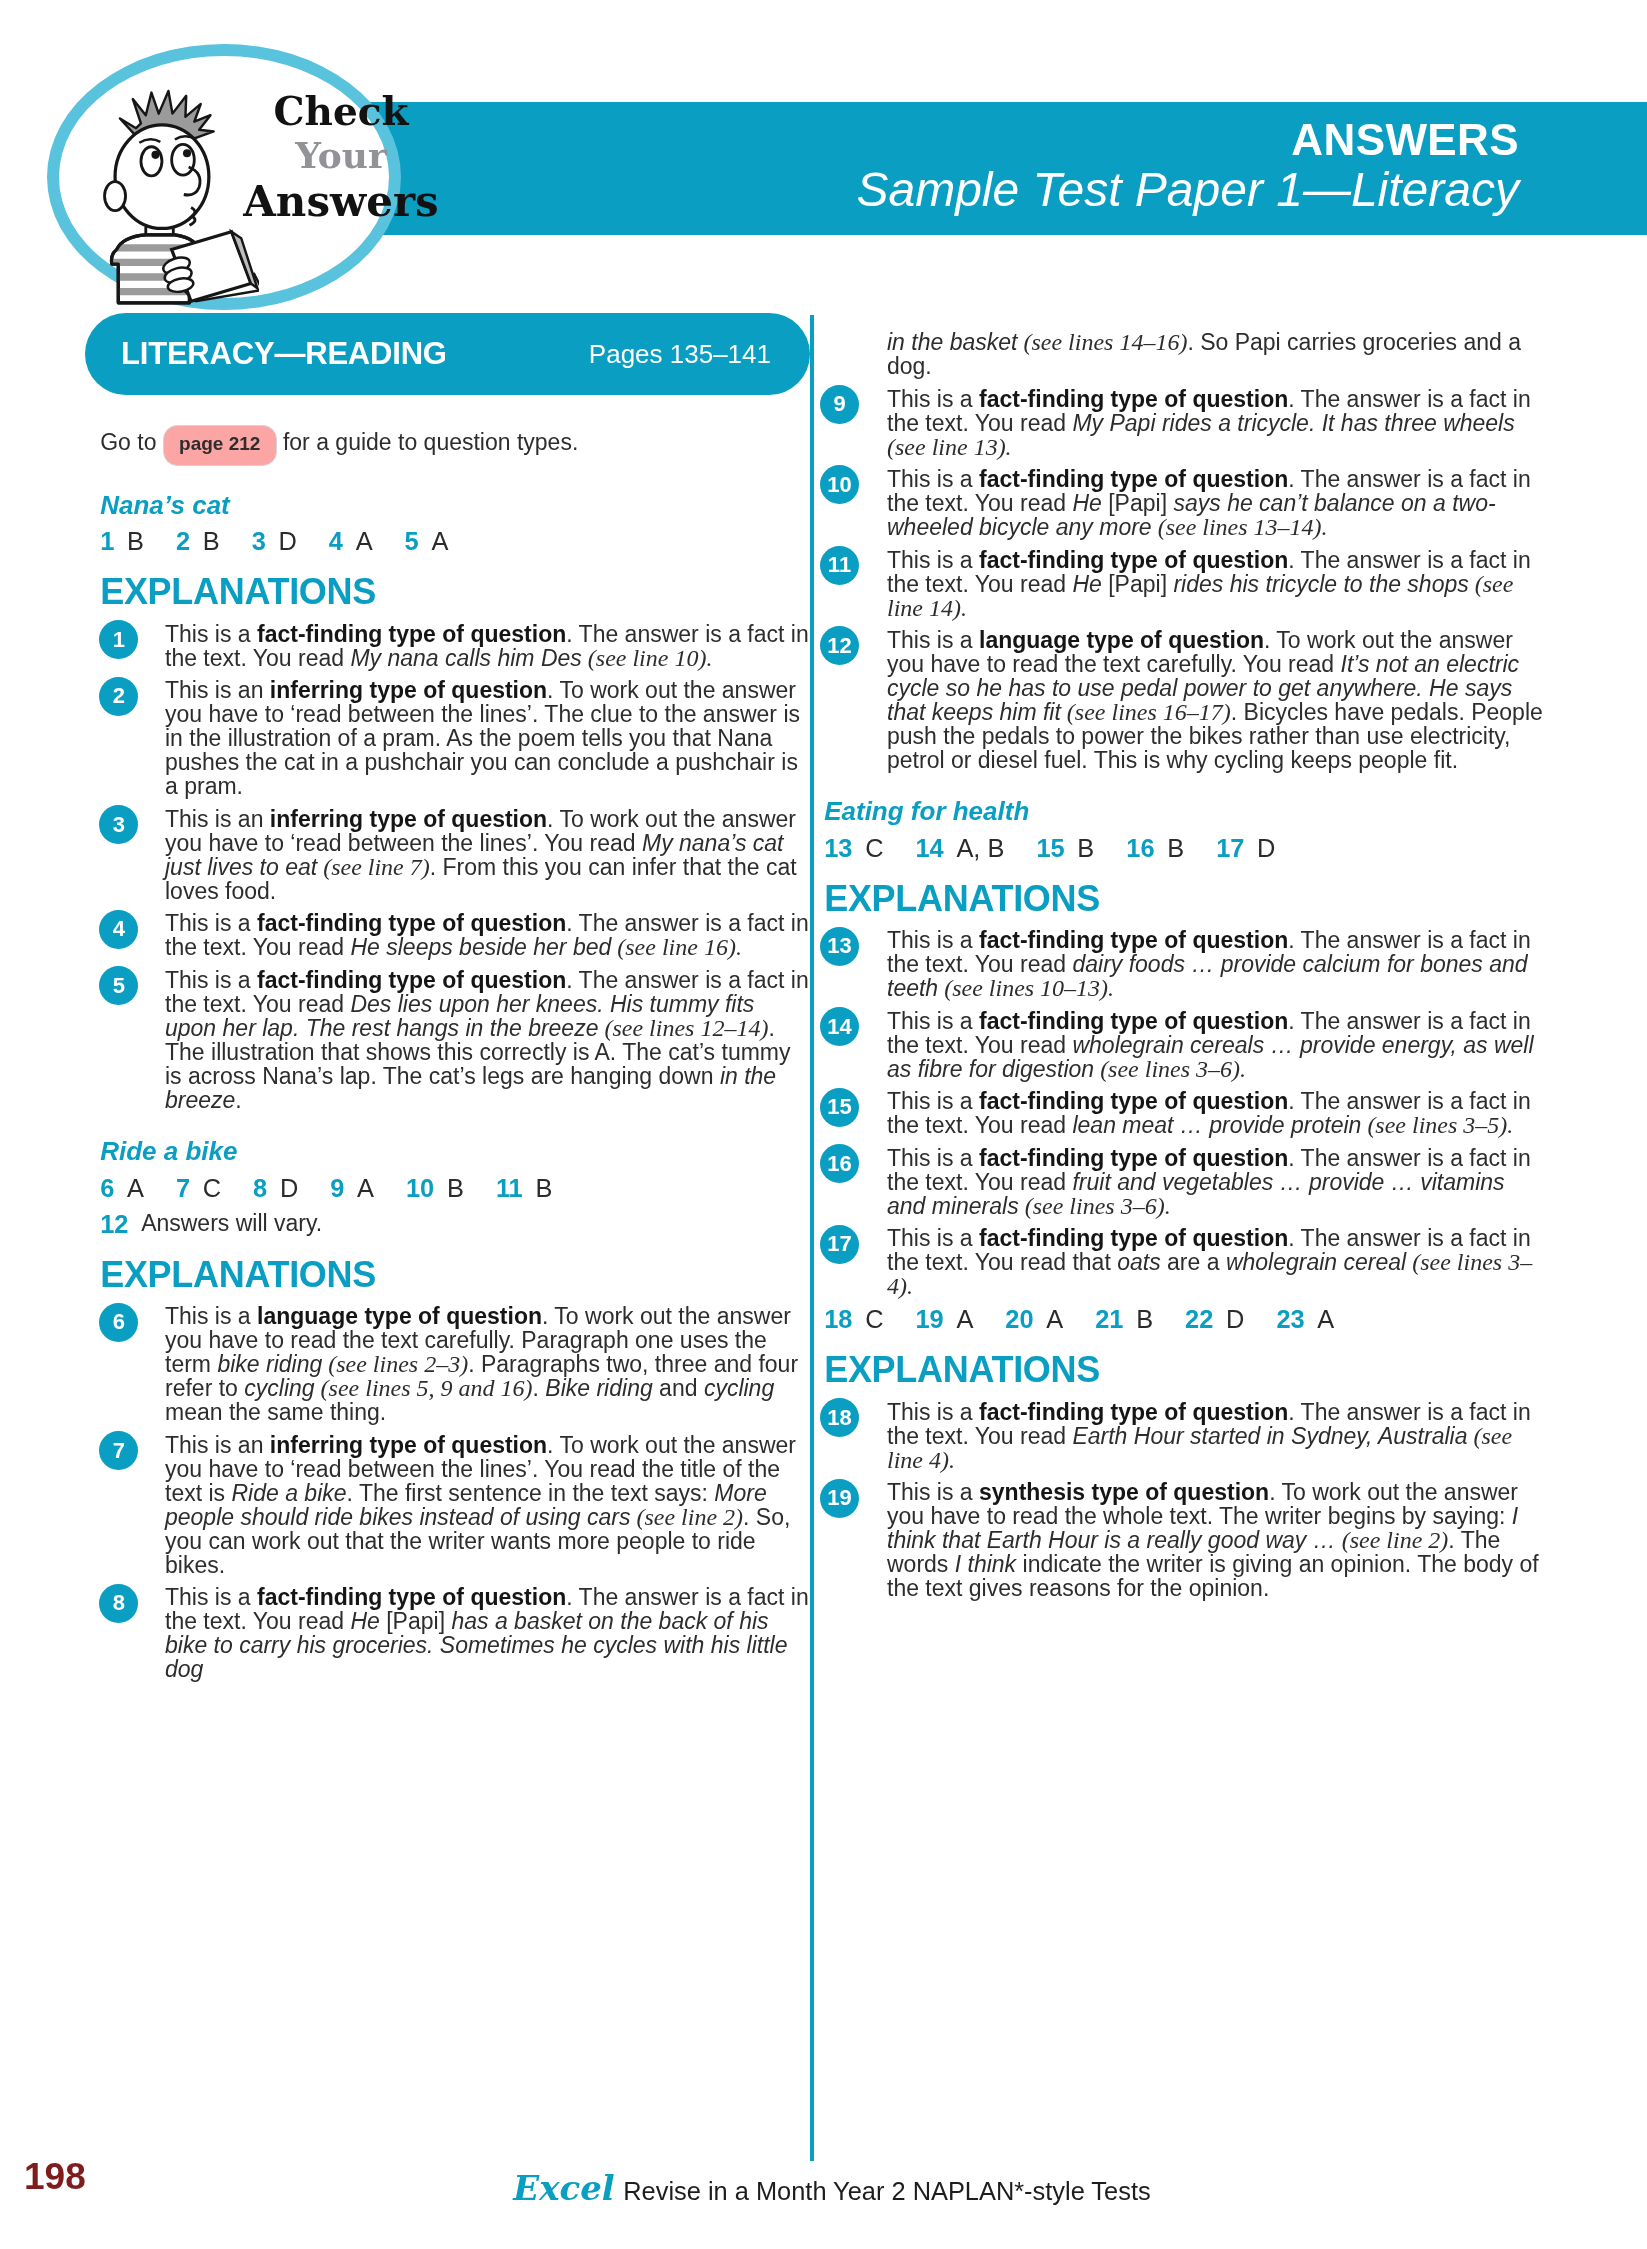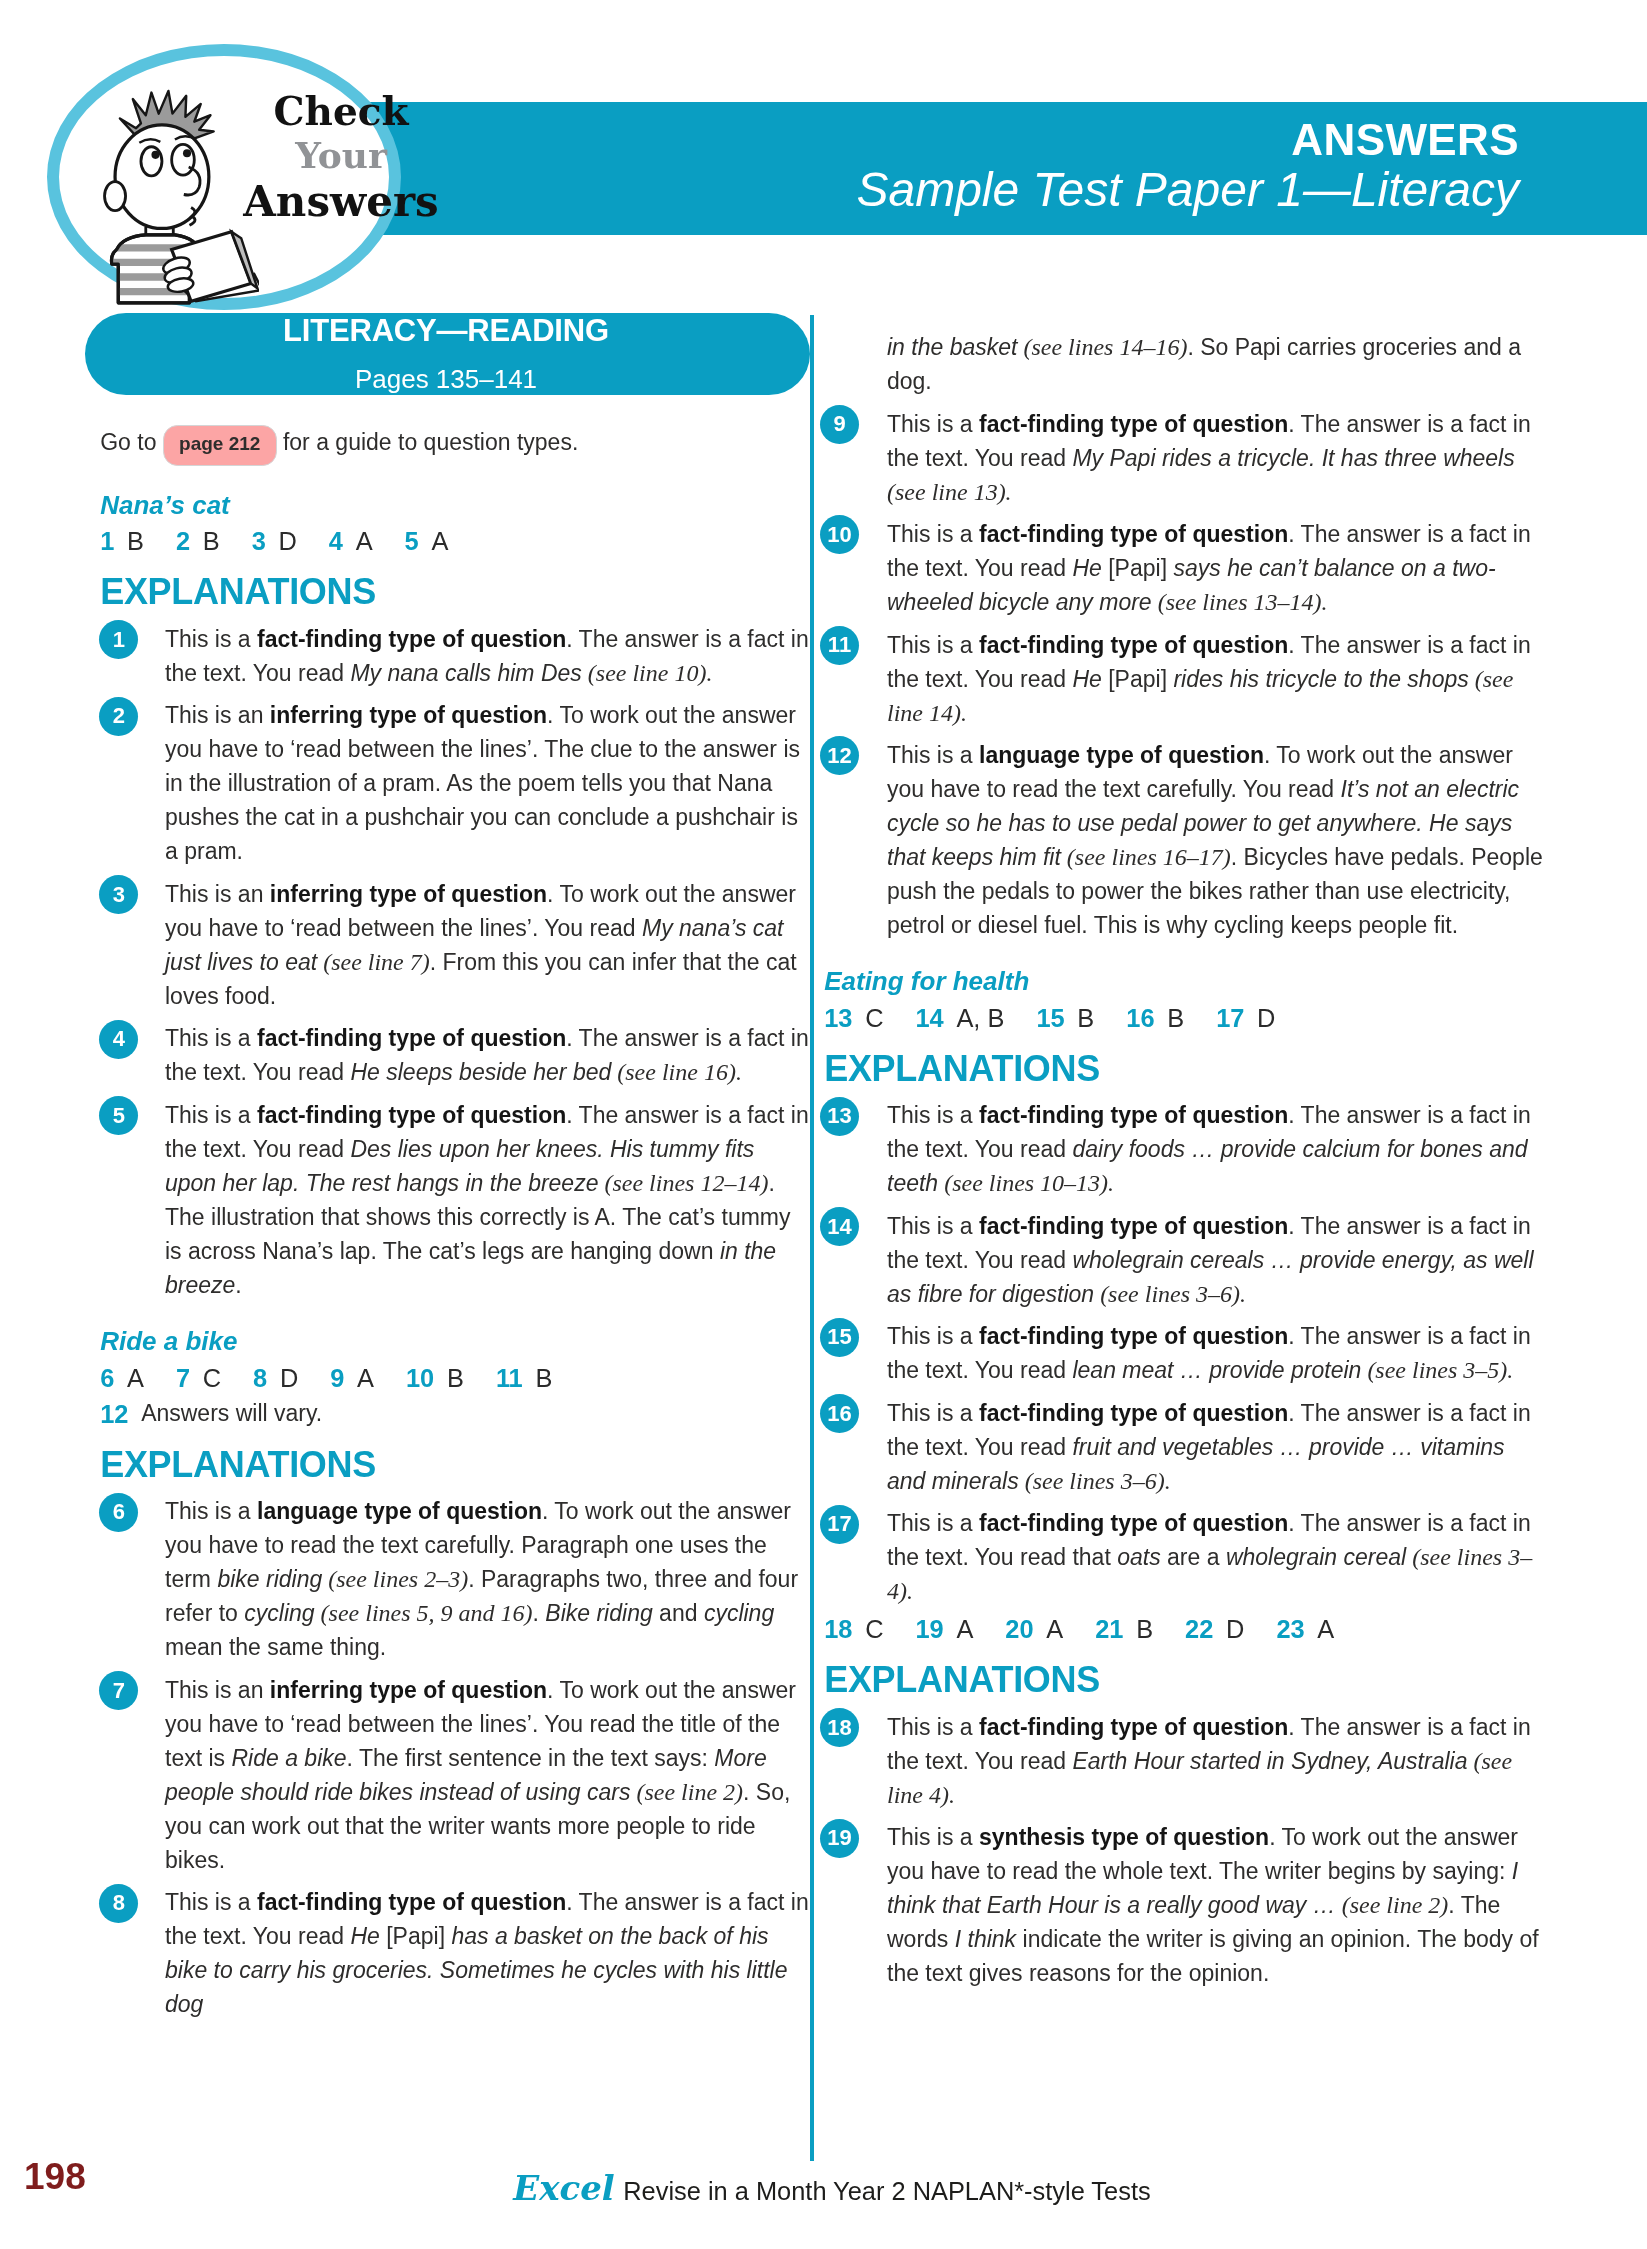--- a/index.html
+++ b/index.html
@@ -32,21 +32,21 @@
   .mascot{position:absolute;left:13.5px;top:25.4px;width:186px;height:227px;}
   
   .col{position:absolute;display:flex;flex-direction:column;align-items:stretch;}
   #col-left{left:85px;top:313px;width:725px;}
   #col-right{left:820px;top:330px;width:725px;}
   .divider{position:absolute;left:810px;top:315px;width:4.2px;height:1846px;background:#0a9ec2;}
   
   .reading-pill{
     height:82px;border-radius:41px;background:#0a9ec2;color:#fff;
     display:flex;align-items:center;justify-content:space-between;
-    padding:0 39px 0 36px;box-sizing:border-box;flex-direction:column;
+    padding:0 39px 0 36px;box-sizing:border-box;
   }
   .reading-title{font-size:31px;font-weight:700;letter-spacing:-0.2px;}
   .reading-pages{font-size:26px;}
   
   .intro{margin:29px 0 0 15.2px;font-size:23px;line-height:36px;}
   .page-pill{
     display:inline-block;background:#fca5a5;border:1.7px solid #d4d5d6;
     border-radius:14.4px;padding:0 15.2px 2.5px;font-weight:700;font-size:19px;
   }
   
@@ -55,21 +55,21 @@
     margin:6.8px 0 0 15.2px;font-size:25.4px;display:flex;flex-wrap:wrap;
     column-gap:32px;align-items:baseline;
   }
   .ans-pair{display:inline-flex;column-gap:12.7px;}
   .ans-num{color:#0a9ec2;font-weight:700;}
   .ans-letter{color:#2b2b2b;}
   .ans-note{font-size:23px;}
   .expl-label{margin:15.2px 0 1.7px 15.2px;font-size:36px;font-weight:700;color:#0a9ec2;letter-spacing:-0.3px;}
   #col-right .section-title,#col-right .answers-row,#col-right .expl-label{margin-left:4.2px;}
   
-  .item{position:relative;margin-top:8.5px;padding-left:80px;font-size:23px;line-height:34px;}
+  .item{position:relative;margin-top:8.5px;padding-left:80px;font-size:23px;line-height:24px;}
   #col-right .item{padding-left:67px;}
   .item.cont{margin-top:0;}
   .badge{
     position:absolute;left:14.4px;top:-1.7px;width:39px;height:39px;border-radius:50%;
     background:#0a9ec2;color:#fff;font-size:22px;font-weight:700;
     display:flex;align-items:center;justify-content:center;
   }
   #col-right .badge{left:0;}
   .run-b{font-weight:700;color:#151515;}
   .run-i{font-style:italic;}

